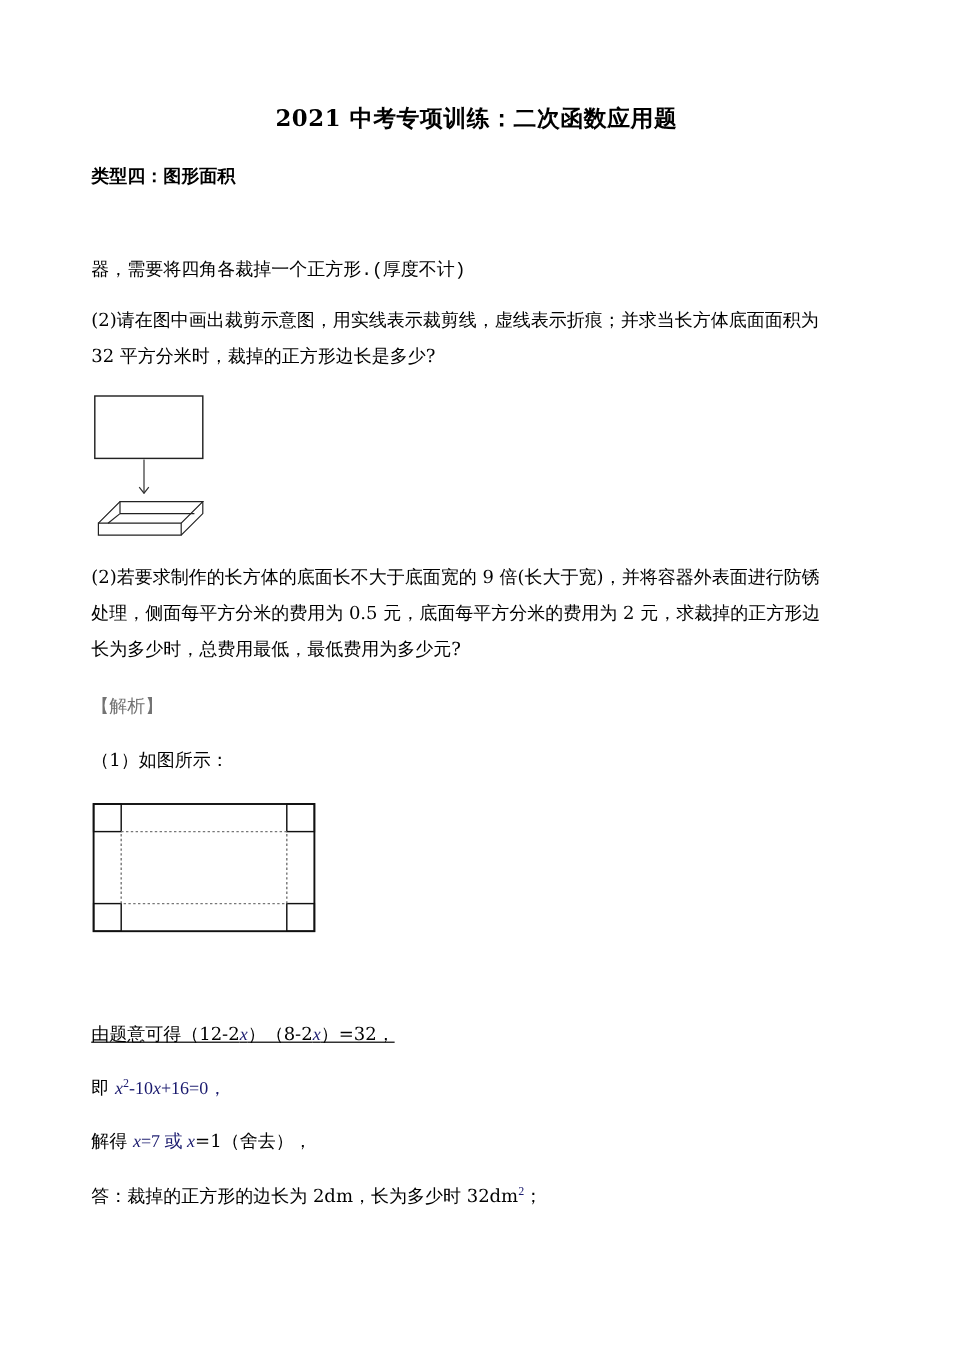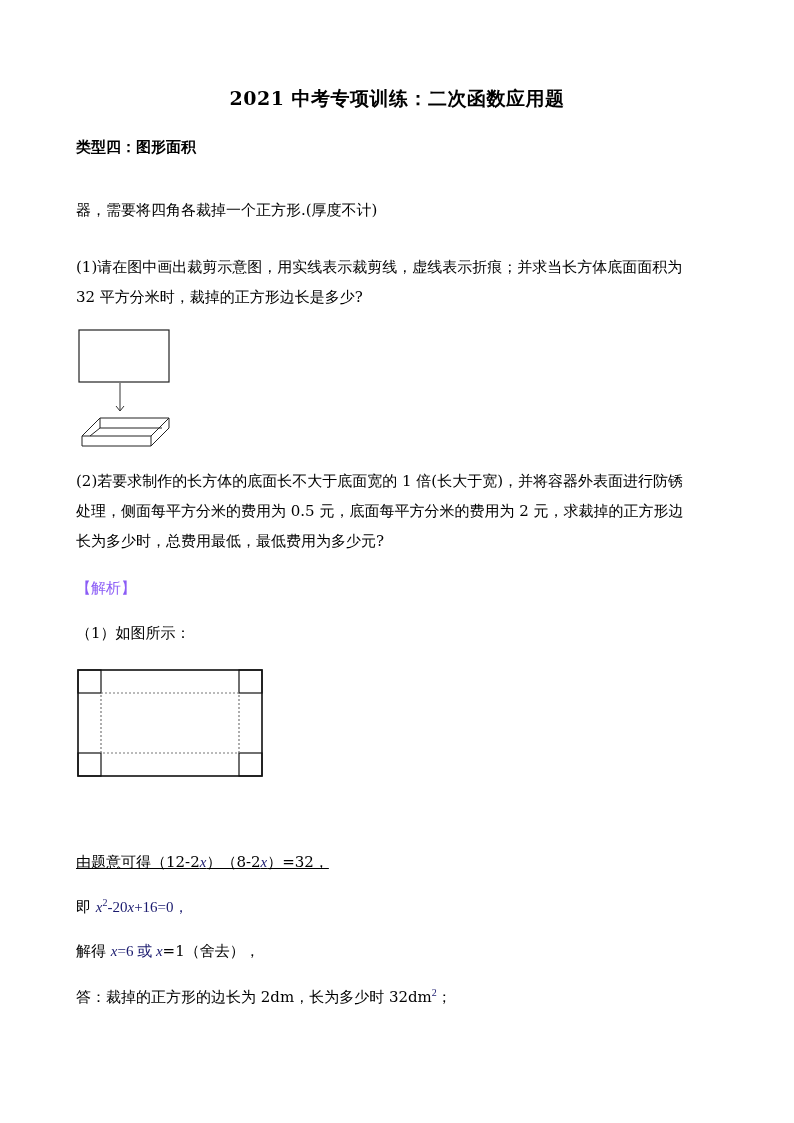--- a/index.html
+++ b/index.html
@@ -3,53 +3,53 @@
   <meta charset="utf-8">
   <style>
     html, body { margin: 0; padding: 0; background: #ffffff; }
     body { width: 794px; height: 1123px; position: relative; overflow: hidden;
            font-family: "DejaVu Serif", "Liberation Serif", serif; color: #000; }
     .page { position: absolute; left: 0; top: 0; width: 794px; height: 923px; }
     .title { position: absolute; top: 86px; left: 0; width: 794px; text-align: center;
              font-size: 19px; font-weight: bold; letter-spacing: 0.5px; }
     .line { position: absolute; left: 76px; font-size: 15px; line-height: 20px; white-space: nowrap; }
     .bold { font-weight: bold; text-align: center; }
-    .blue { color: #8b5cf6; }
+    .blue { color: #737373; }
     .math { color: #1a1a6e; font-family: "Liberation Serif", serif; }
     .ital { font-style: italic; }
     sup { font-size: 10px; vertical-align: 6px; line-height: 0; }
     svg { position: absolute; }
   </style>
 </head>
 <body>
 
 <div class="page">
 
   <div class="title">2021 中考专项训练：二次函数应用题</div>
 
   <div class="line bold" style="top:137px;">类型四：图形面积</div>
 
-  <div class="line" style="top:200px;">器，需要将四角各裁掉一个正方形.(厚度不计)</div>
+  <div class="line" style="top:216px;font-family:Liberation Mono, monospace;">器，需要将四角各裁掉一个正方形.(厚度不计)</div>
 
-  <div class="line" style="top:257px;">(1)请在图中画出裁剪示意图，用实线表示裁剪线，虚线表示折痕；并求当长方体底面面积为</div>
+  <div class="line" style="top:257px;">(2)请在图中画出裁剪示意图，用实线表示裁剪线，虚线表示折痕；并求当长方体底面面积为</div>
   <div class="line" style="top:287px;text-align:center;">32 平方分米时，裁掉的正方形边长是多少?</div>
 
   <svg style="left:76px; top:326px;" width="100" height="126" viewBox="0 0 100 126">
     <rect x="3" y="4" width="90" height="52" fill="none" stroke="#222" stroke-width="1.2"></rect>
     <line x1="44" y1="57" x2="44" y2="85" stroke="#333" stroke-width="1"></line>
     <polyline points="40,80 44,85 48,80" fill="none" stroke="#333" stroke-width="1"></polyline>
     <polygon points="6,110 75,110 75,120 6,120" fill="none" stroke="#222" stroke-width="1"></polygon>
     <polyline points="6,110 24,92 93,92 75,110" fill="none" stroke="#222" stroke-width="1"></polyline>
     <polyline points="75,120 93,102 93,92" fill="none" stroke="#222" stroke-width="1"></polyline>
     <line x1="24" y1="92" x2="24" y2="102" stroke="#222" stroke-width="1"></line>
     <line x1="24" y1="102" x2="86" y2="102" stroke="#222" stroke-width="1"></line>
     <line x1="24" y1="102" x2="14" y2="110" stroke="#222" stroke-width="1"></line>
   </svg>
 
-  <div class="line" style="top:471px;">(2)若要求制作的长方体的底面长不大于底面宽的 1 倍(长大于宽)，并将容器外表面进行防锈</div>
+  <div class="line" style="top:471px;">(2)若要求制作的长方体的底面长不大于底面宽的 9 倍(长大于宽)，并将容器外表面进行防锈</div>
   <div class="line" style="top:501px;">处理，侧面每平方分米的费用为 0.5 元，底面每平方分米的费用为 2 元，求裁掉的正方形边</div>
   <div class="line" style="top:531px;">长为多少时，总费用最低，最低费用为多少元?</div>
 
   <div class="line blue" style="top:578px;">【解析】</div>
   <div class="line" style="top:623px;text-align:right;">（1）如图所示：</div>
 
   <svg style="left:76px; top:668px;" width="190" height="112" viewBox="0 0 190 112">
     <rect x="2" y="2" width="184" height="106" fill="none" stroke="#111" stroke-width="1.6"></rect>
     <rect x="2" y="2" width="23" height="23" fill="none" stroke="#111" stroke-width="1.2"></rect>
     <rect x="163" y="2" width="23" height="23" fill="none" stroke="#111" stroke-width="1.2"></rect>
@@ -57,24 +57,24 @@
     <rect x="163" y="85" width="23" height="23" fill="none" stroke="#111" stroke-width="1.2"></rect>
     <rect x="25" y="25" width="138" height="60" fill="none" stroke="#777" stroke-width="1.2" stroke-dasharray="2,2"></rect>
   </svg>
 
 
   <div class="line" style="top:852px;text-decoration:underline;">
     <span>由题意可得（12-2</span><span class="math ital">x</span><span>）（8-2</span><span class="math ital">x</span><span>）=32，</span>
   </div>
 
   <div class="line" style="top:897px;">
-    <span>即 </span><span class="math ital">x</span><sup class="math">2</sup><span class="math">-20</span><span class="math ital">x</span><span class="math">+16=0，</span>
+    <span>即 </span><span class="math ital">x</span><sup class="math">2</sup><span class="math">-10</span><span class="math ital">x</span><span class="math">+16=0，</span>
   </div>
 
   <div class="line" style="top:941px;">
-    <span>解得 </span><span class="math ital">x</span><span class="math">=6 或 </span><span class="math ital">x</span><span>=1（舍去），</span>
+    <span>解得 </span><span class="math ital">x</span><span class="math">=7 或 </span><span class="math ital">x</span><span>=1（舍去），</span>
   </div>
 
   <div class="line" style="top:987px;">
     <span>答：裁掉的正方形的边长为 2dm，长为多少时 32dm</span><sup class="math">2</sup><span>；</span>
   </div>
 
 </div>
 
 </body></html>

